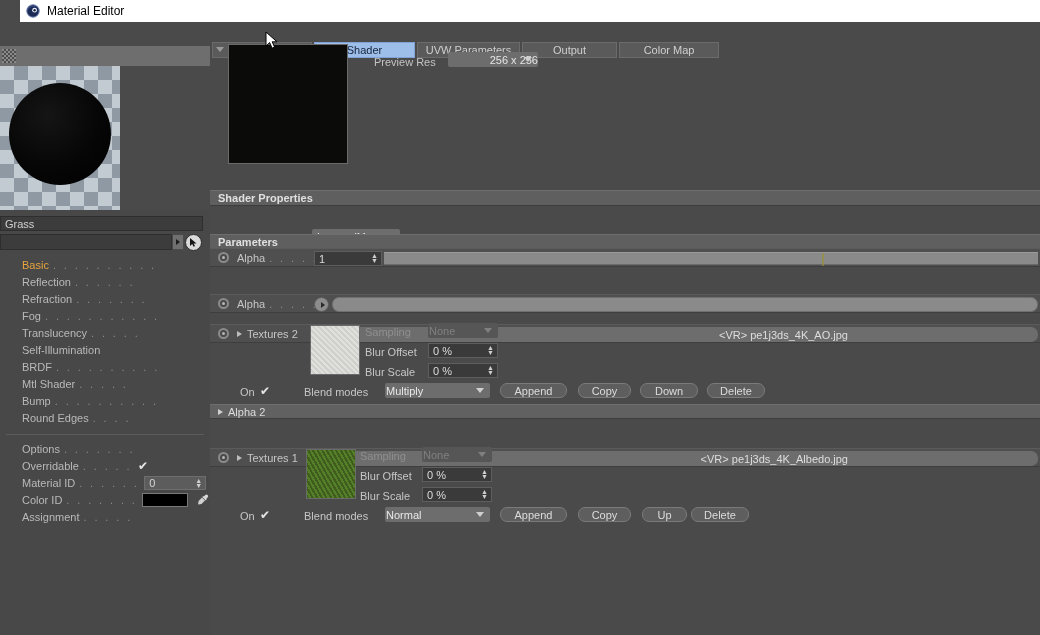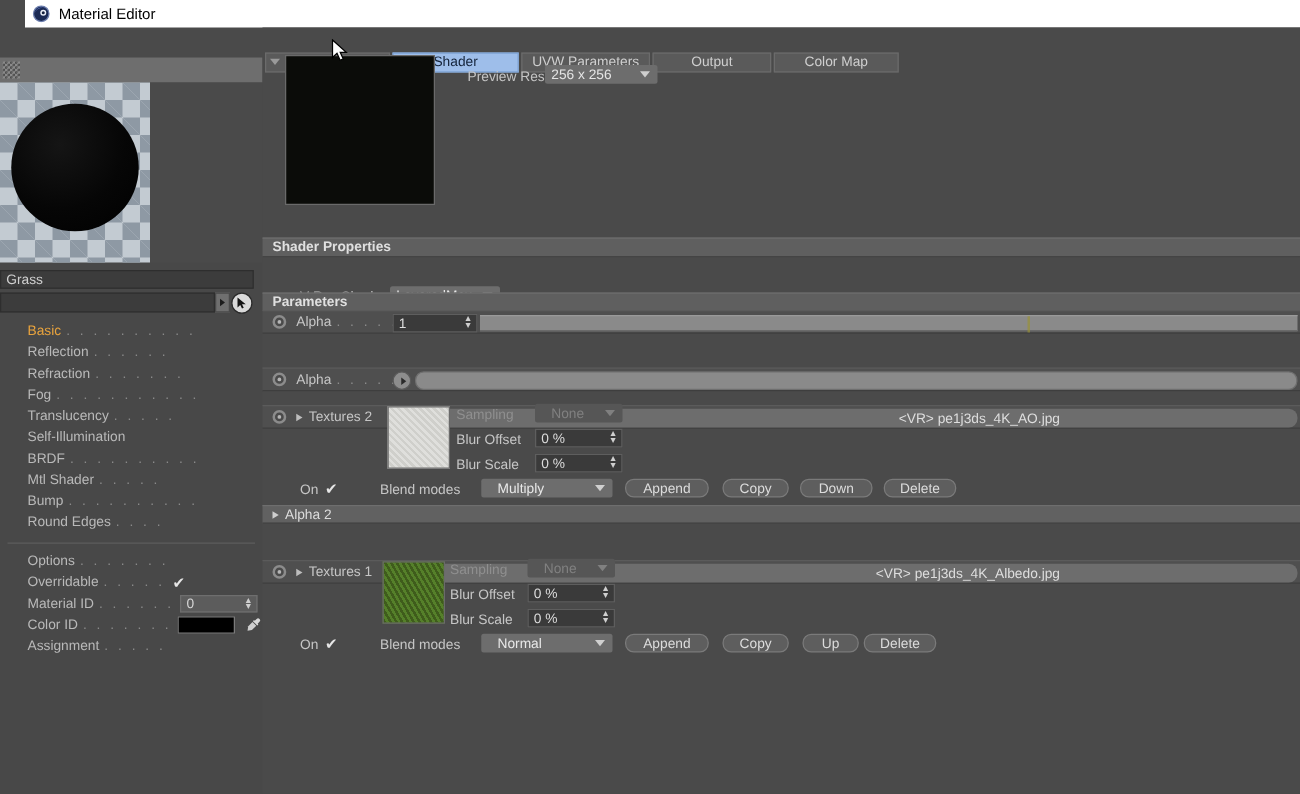--- a/index.html
+++ b/index.html
@@ -153,24 +153,24 @@
     border-left: 4px solid transparent; border-right: 4px solid transparent;
   }
   #shader-preview {
     position: absolute; left: 18px; top: 22px; width: 120px; height: 120px;
     background: #0b0c09; border: 1px solid #6a6a6a;
   }
   #preview-res-label {
     position: absolute; left: 164px; top: 34px; font-size: 11px; color: #c4c4c4;
   }
   #preview-res-dd {
-    position: absolute; left: 226px; top: 30px; width: 90px; height: 15px;
+    position: absolute; left: 238px; top: 30px; width: 90px; height: 15px;
     background: #6d6d6d; border-radius: 2px;
     display: flex; align-items: center; padding-left: 5px;
-    color: #e4e4e4; font-size: 11px;
+    color: #e4e4e4; font-size: 11px; justify-content: flex-end;
   }
   .dd-caret {
     position: absolute; right: 6px; top: 5px;
     width: 0; height: 0; border-top: 5px solid #cfcfcf;
     border-left: 4px solid transparent; border-right: 4px solid transparent;
   }
 
   .section-header {
     position: absolute; left: 0; width: 830px; height: 16px;
     background: #5f5f5f; border-top: 1px solid #6e6e6e; border-bottom: 1px solid #3c3c3c;
@@ -243,21 +243,21 @@
     background: #6d6d6d; border-radius: 7px;
     display: flex; align-items: center; justify-content: flex-end;
     padding-right: 190px; font-size: 11px; color: #dedede;
   }
 
   .thumb { position: absolute; width: 50px; height: 50px; border: 1px solid #6a6a6a; }
   .prop-label { position: absolute; font-size: 11px; color: #c6c6c6; }
   .prop-label.dim { color: #8f8f8f; }
   .dd-box {
     position: absolute; height: 15px; background: #6d6d6d; border-radius: 2px;
-    display: flex; align-items: center; padding-left: 13px;
+    display: flex; align-items: center; padding-left: 1px;
     font-size: 11px; color: #e8e8e8;
   }
   .dd-box.disabled { background: #565656; color: #808080; }
   .dd-box.disabled .dd-caret { border-top-color: #808080; }
 
   .pill-btn {
     position: absolute; height: 15px; background: #5e5e5e;
     border: 1px solid #7a7a7a; border-radius: 7px;
     display: flex; align-items: center; justify-content: center;
     font-size: 11px; color: #dcdcdc;

